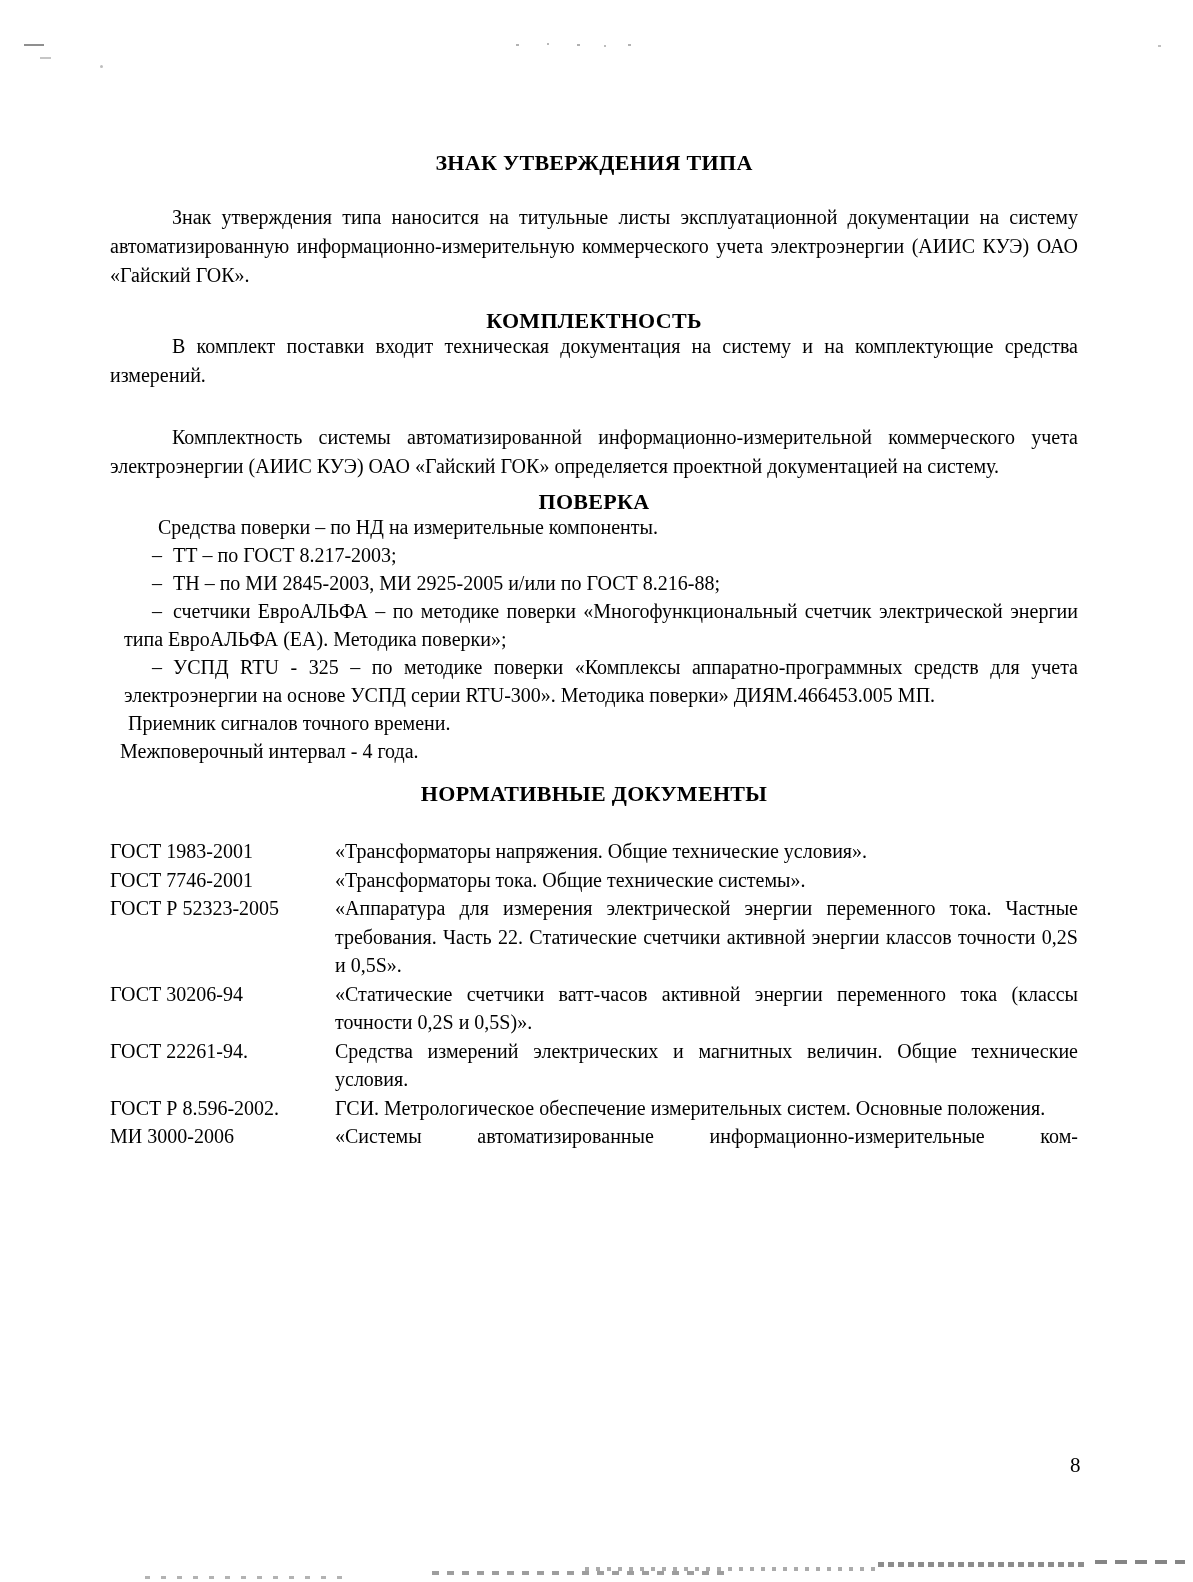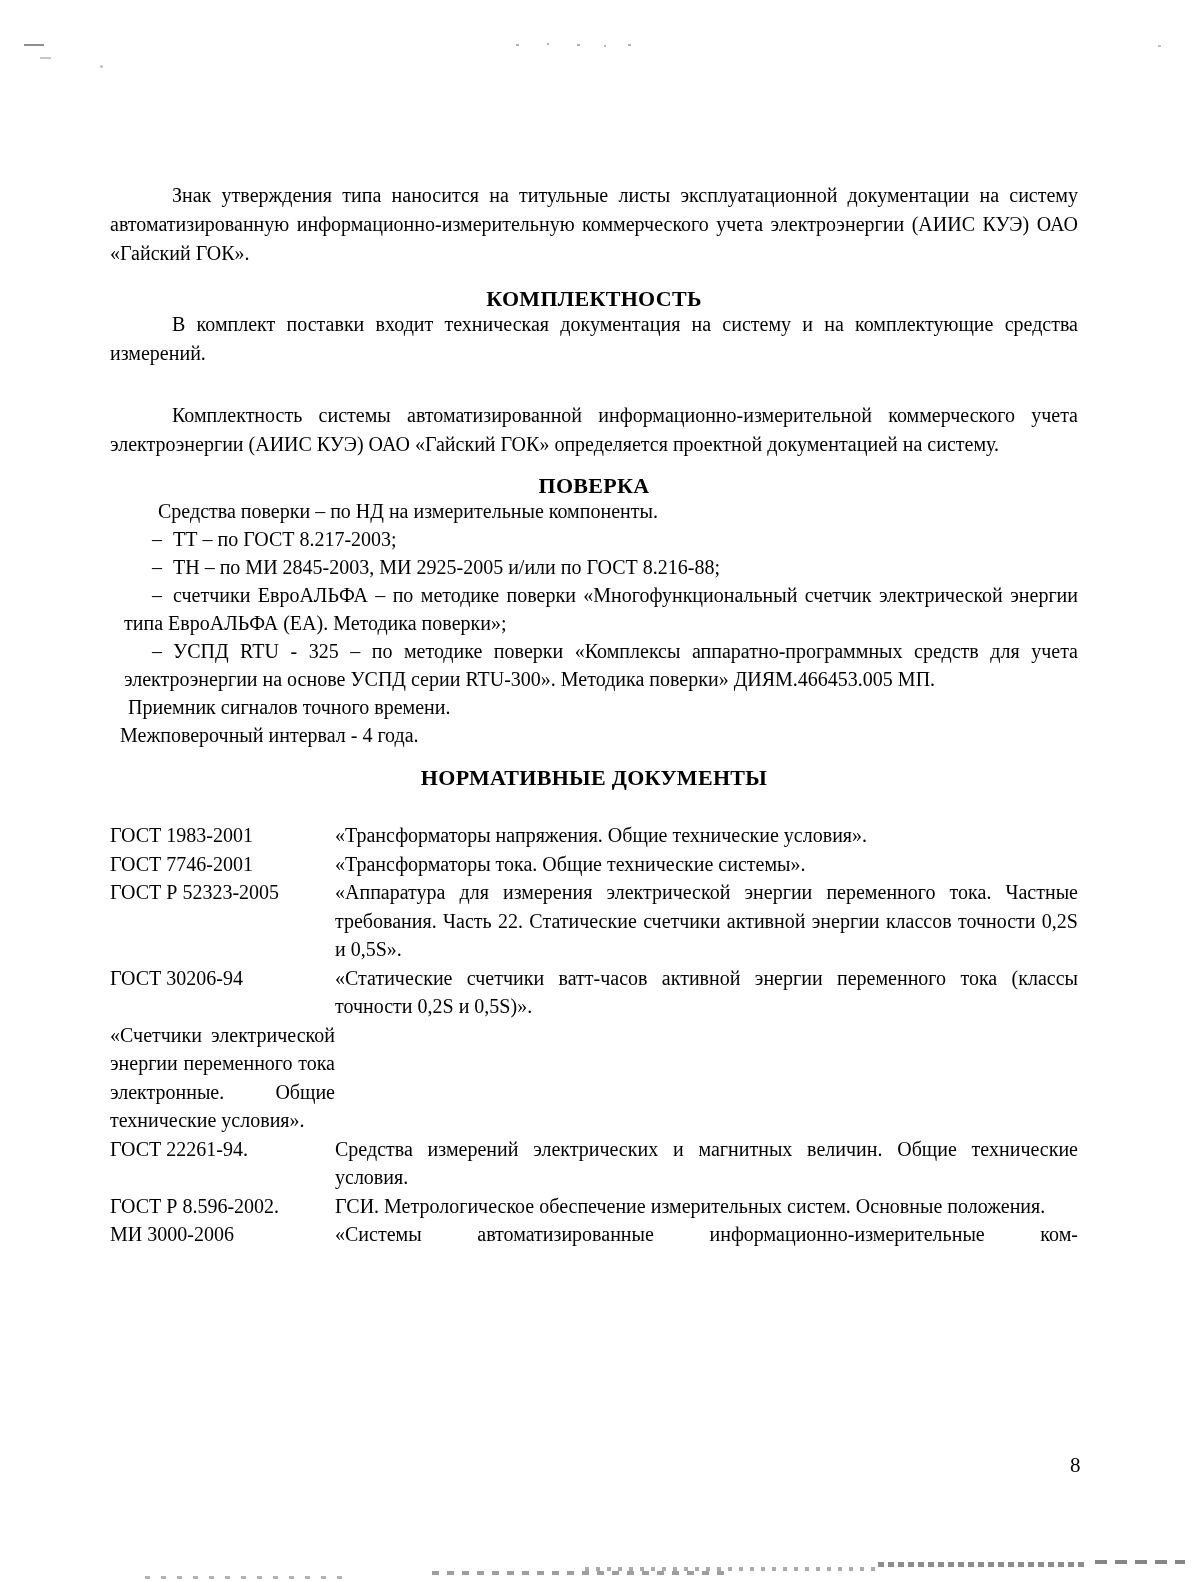--- a/index.html
+++ b/index.html
@@ -24,21 +24,21 @@
   .para {
     margin:0;
     font-size:20px; line-height:29px;
     text-align:justify;
   }
   .indent { text-indent:62px; }
 
   .m-p1 { margin-top:29px; }
   .m-h2 { margin-top:20px;font-family:Liberation Serif, serif; }
   .m-pp { margin-top:33px; }
-  .m-h3 { margin-top:16px; }
+  .m-h3 { margin-top:10px; }
   .m-p4 { margin-top:31px; }
   .m-h4 { margin-top:18px; }
   .m-tb { margin-top:32px; }
 
   .means    { text-indent:48px; line-height:28px; text-align:justify; }
   .receiver { text-indent:18px; line-height:28px; text-align:left; }
   .interval { text-indent:10px; line-height:28px; text-align:left; }
 
   .list { margin:0; }
   .list-item {
@@ -93,20 +93,21 @@
   <div class="art a-speck1"></div>
   <div class="art a-dot1"></div>
   <div class="art a-dot2"></div>
   <div class="art a-dot3"></div>
   <div class="art a-dot4"></div>
   <div class="art a-dot5"></div>
   <div class="art a-dot6"></div>
 
   <div class="content">
 
+    <h1 class="heading">ЗНАК УТВЕРЖДЕНИЯ ТИПА</h1>
 
     <p class="para indent m-p1">Знак утверждения типа наносится на титульные листы эксплуатационной документации на систему автоматизированную информационно-измерительную коммерческого учета электроэнергии (АИИС КУЭ) ОАО «Гайский ГОК».</p>
 
     <h1 class="heading m-h2">КОМПЛЕКТНОСТЬ</h1>
 
     <p class="para indent">В комплект поставки входит техническая документация на систему и на комплектующие средства измерений.</p>
     <p class="para indent m-pp">Комплектность системы автоматизированной информационно-измерительной коммерческого учета электроэнергии (АИИС КУЭ) ОАО «Гайский ГОК» определяется проектной документацией на систему.</p>
 
     <h1 class="heading m-h3">ПОВЕРКА</h1>
 
@@ -144,21 +145,20 @@
       </div>
       <div class="doc-row">
         <div class="doc-num">ГОСТ Р 52323-2005</div>
         <div class="doc-desc">«Аппаратура для измерения электрической энергии переменного тока. Частные требования. Часть 22. Статические счетчики активной энергии классов точности 0,2S и 0,5S».</div>
       </div>
       <div class="doc-row">
         <div class="doc-num">ГОСТ 30206-94</div>
         <div class="doc-desc">«Статические счетчики ватт-часов активной энергии переменного тока (классы точности 0,2S и 0,5S)».</div>
       </div>
       <div class="doc-row">
-        <div class="doc-desc">«Счетчики электрической энергии переменного тока электронные. Общие технические условия».</div>
       </div>
       <div class="doc-row">
         <div class="doc-num">ГОСТ 22261-94.</div>
         <div class="doc-desc">Средства измерений электрических и магнитных величин. Общие технические условия.</div>
       </div>
       <div class="doc-row">
         <div class="doc-num">ГОСТ Р 8.596-2002.</div>
         <div class="doc-desc">ГСИ. Метрологическое обеспечение измерительных систем. Основные положения.</div>
       </div>
       <div class="doc-row">

